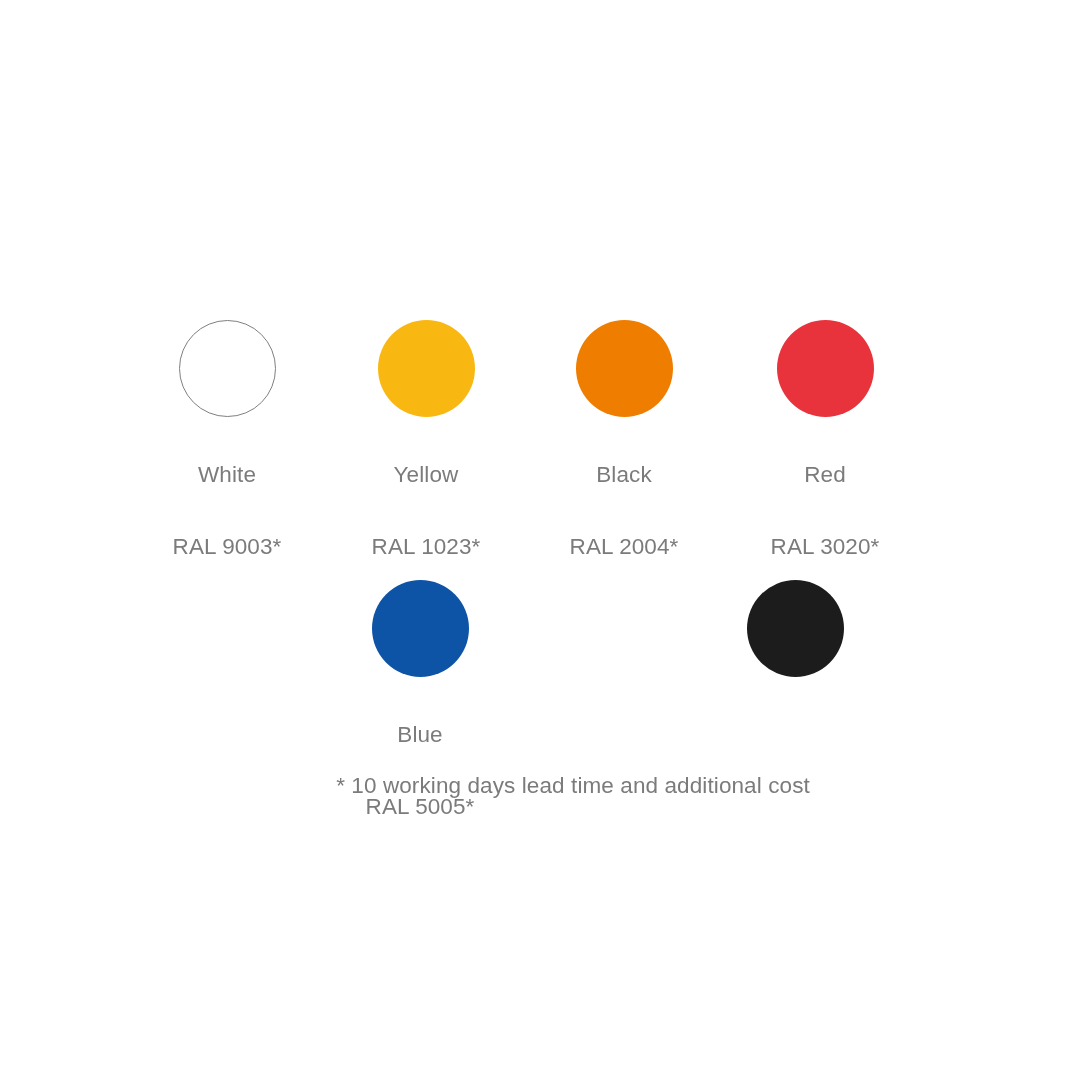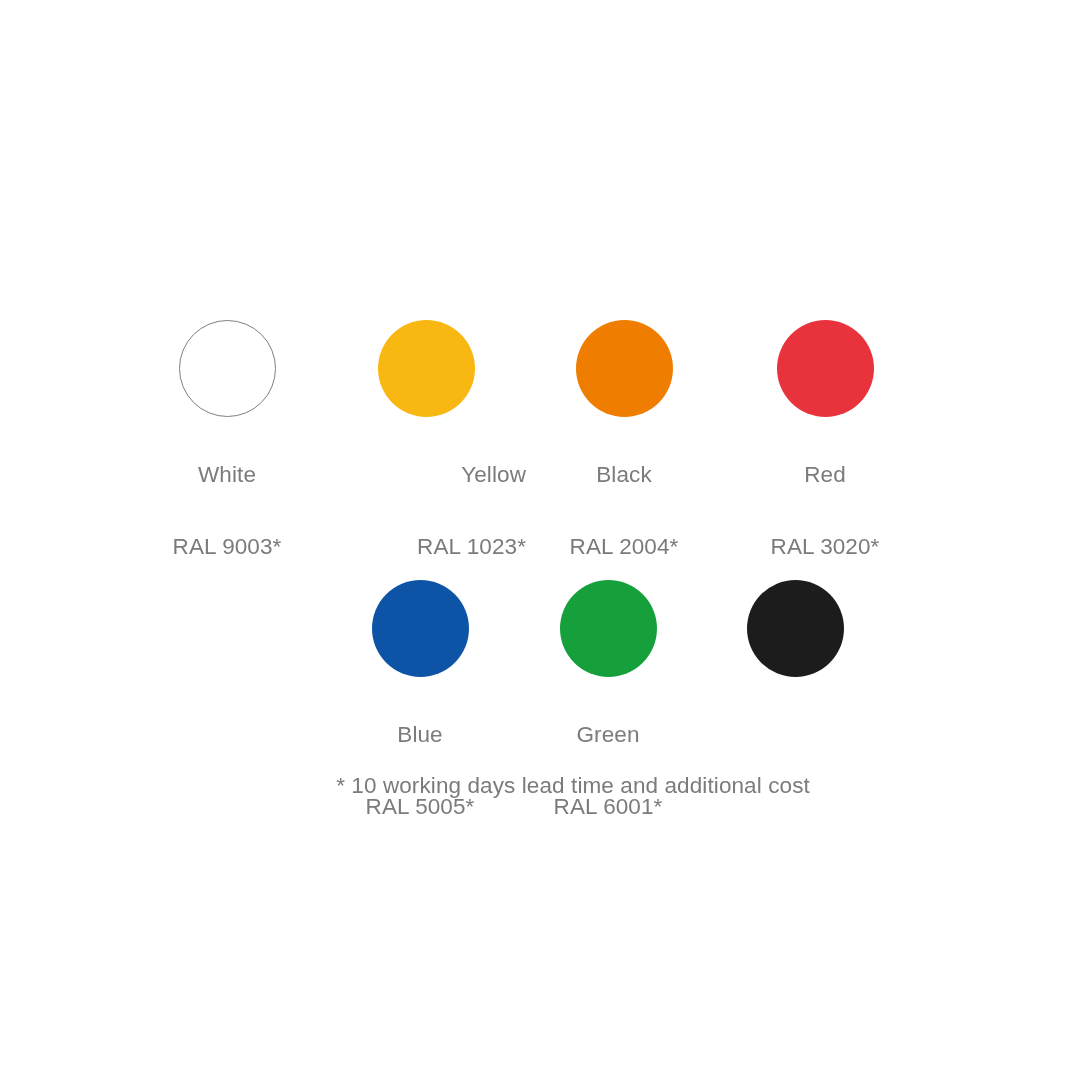--- a/index.html
+++ b/index.html
@@ -77,21 +77,21 @@
   <div class="swatch" style="left: 227px; top: 320px;">
     <div class="swatch-dot outlined" style="background: rgb(255, 255, 255); border-color: rgb(128, 128, 128);"></div>
     <div class="swatch-caption" style="color: rgb(123, 123, 123);">
       <span class="swatch-name">White</span>
       <span class="swatch-code">RAL 9003*</span>
     </div>
   </div>
 
   <div class="swatch" style="left: 426px; top: 320px;">
     <div class="swatch-dot" style="background: rgb(249, 183, 18);"></div>
-    <div class="swatch-caption" style="color: rgb(123, 123, 123); text-align: right;">
+    <div class="swatch-caption" style="color: rgb(123, 123, 123);">
       <span class="swatch-name">Yellow</span>
       <span class="swatch-code">RAL 1023*</span>
     </div>
   </div>
 
   <div class="swatch" style="left: 624px; top: 320px;">
     <div class="swatch-dot" style="background: rgb(239, 125, 0);"></div>
     <div class="swatch-caption" style="color: rgb(123, 123, 123);">
       <span class="swatch-name">Black</span>
       <span class="swatch-code">RAL 2004*</span>
@@ -107,27 +107,20 @@
   </div>
 
   <div class="swatch" style="left: 420px; top: 580px;">
     <div class="swatch-dot" style="background: rgb(13, 83, 166);"></div>
     <div class="swatch-caption" style="color: rgb(123, 123, 123);">
       <span class="swatch-name">Blue</span>
       <span class="swatch-code">RAL 5005*</span>
     </div>
   </div>
 
-  <div class="swatch" style="left: 608px; top: 580px;">
-    <div class="swatch-dot" style="background: rgb(21, 160, 60);"></div>
-    <div class="swatch-caption" style="color: rgb(123, 123, 123);">
-      <span class="swatch-name">Green</span>
-      <span class="swatch-code">RAL 6001*</span>
-    </div>
-  </div>
 
   <div class="swatch" style="left: 795px; top: 580px;">
     <div class="swatch-dot" style="background: rgb(28, 28, 28);"></div>
   </div>
 
   <div id="footnote" style="color: rgb(123, 123, 123);">* 10 working days lead time and additional cost</div>
 
 </div>
 
 </body></html>

